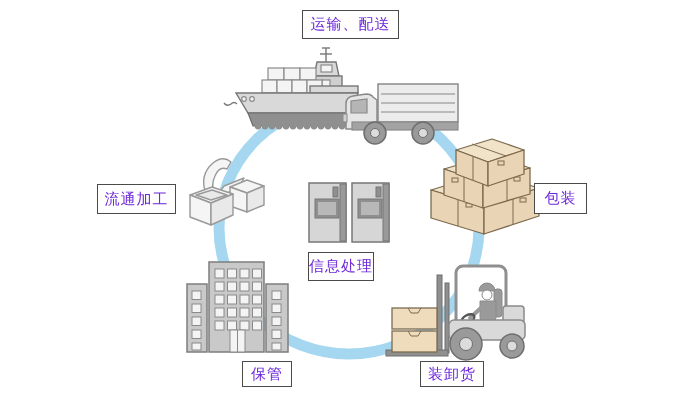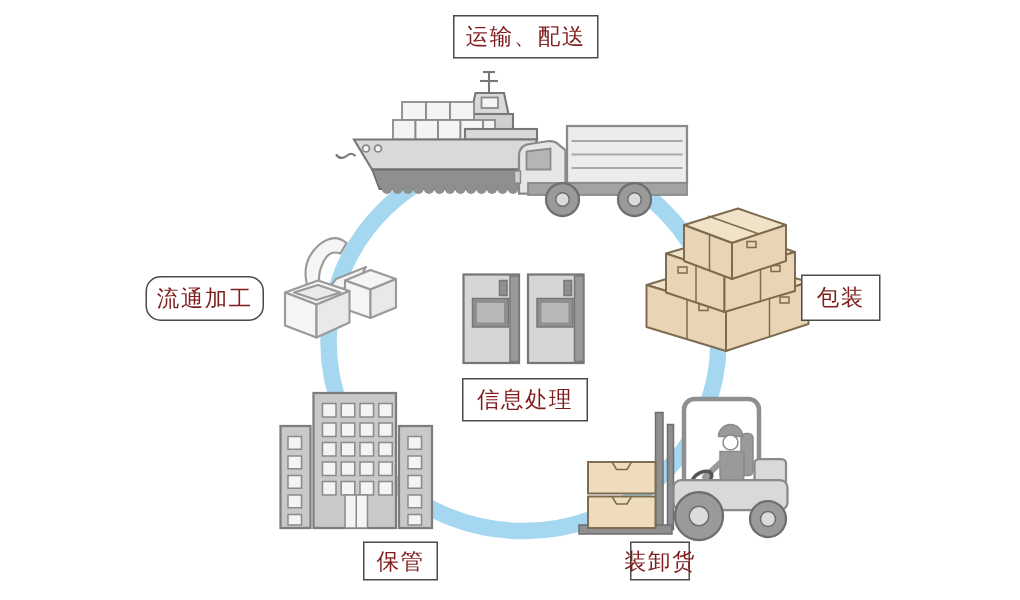--- a/index.html
+++ b/index.html
@@ -5,30 +5,30 @@
   html,body{margin:0;padding:0;}
   body{
     width:680px;height:400px;position:relative;background:#ffffff;
     font-family:"Liberation Sans","DejaVu Sans",sans-serif;
     overflow:hidden;
   }
   #scene{position:absolute;left:0;top:0;}
   .label{
     position:absolute;box-sizing:border-box;
     background:#ffffff;border:1.6px solid #4a4a4a;
-    color:#7f1d1d;font-size:15px;letter-spacing:1px;
+    color:#6d28d9;font-size:15px;letter-spacing:1px;
     display:flex;align-items:center;justify-content:center;
     white-space:nowrap;z-index:5;
   }
   .lbl-transport{left:302px;top:10px;width:97px;height:29px;}
-  .lbl-processing{left:97px;top:184px;width:79px;height:30px;border-radius:10px;}
+  .lbl-processing{left:97px;top:184px;width:79px;height:30px;}
   .lbl-packaging{left:534px;top:183px;width:53px;height:31px;}
-  .lbl-information{left:308px;top:252px;width:84px;height:29px;}
+  .lbl-information{left:308px;top:252px;width:66px;height:29px;}
   .lbl-storage{left:214px;top:361px;width:50px;height:26px;margin-left:28px;}
-  .lbl-loading{left:420px;top:361px;width:40px;height:26px;}
+  .lbl-loading{left:420px;top:361px;width:64px;height:26px;}
 
   .ln{stroke:#777777;stroke-width:1.4;fill:none;}
   .grayA{fill:#d9d9d9;stroke:#777777;stroke-width:1.4;}
   .grayB{fill:#cfcfcf;stroke:#777777;stroke-width:1.4;}
   .grayD{fill:#8f8f8f;stroke:#6e6e6e;stroke-width:1.2;}
   .whiteF{fill:#f4f4f4;stroke:#8a8a8a;stroke-width:1.2;}
   .carton{fill:#e9d5b5;stroke:#7d6b50;stroke-width:1.3;stroke-linejoin:round;}
   .cartonTop{fill:#f1e3c8;stroke:#7d6b50;stroke-width:1.3;stroke-linejoin:round;}
   .cartonSeam{stroke:#7d6b50;stroke-width:1;fill:none;}
   .boxW{fill:#f5f5f5;stroke:#999999;stroke-width:1.4;stroke-linejoin:round;}

